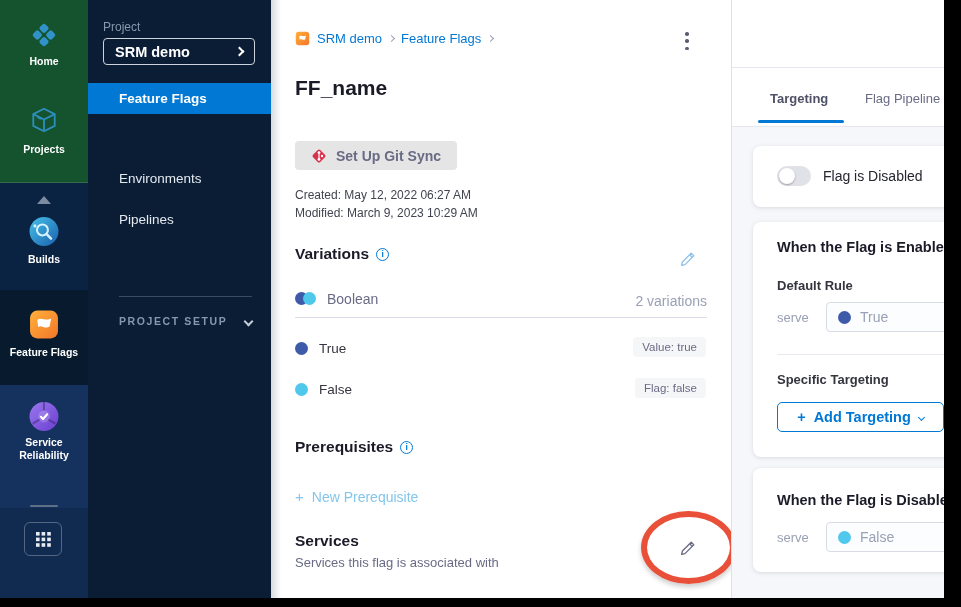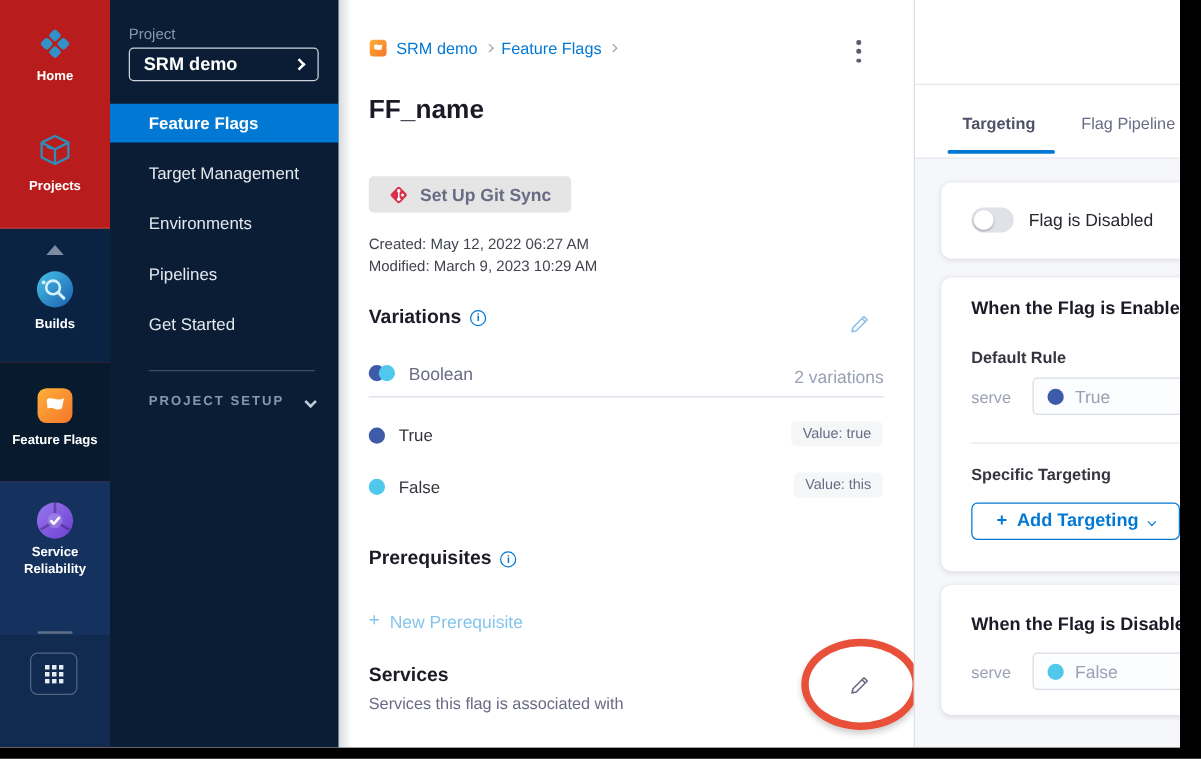--- a/index.html
+++ b/index.html
@@ -1,21 +1,21 @@
 <!DOCTYPE html>
 <html><head>
 <meta charset="utf-8">
 <style>
   * { margin:0; padding:0; box-sizing:border-box; }
   html,body { width:961px; height:607px; }
   body { background:#000; font-family:"Liberation Sans","DejaVu Sans",sans-serif; position:relative; overflow:hidden; color:#383946; }
   .app { position:absolute; left:0; top:0; width:944px; height:598px; background:#fff; overflow:hidden; }
 
   
-  .rail { position:absolute; left:0; top:0; width:88px; height:100%; background:#b91c1c; }
+  .rail { position:absolute; left:0; top:0; width:88px; height:100%; background:#14532d; }
   .rail-sec { position:absolute; left:0; width:100%; }
   .sec-builds { top:183px; height:107px; background:#0a2342; }
   .sec-ff     { top:290px; height:95px;  background:#071a2e; }
   .sec-sr     { top:385px; height:123px; background:#15315d; }
   .sec-bottom { top:508px; height:90px;  background:#112a50; }
   .rail-div { position:absolute; left:0; top:182px; width:100%; height:1px; background:rgba(255,255,255,0.14); }
   .rail-ico { position:absolute; left:50%; transform:translateX(-50%); }
   .rail-lbl { position:absolute; width:100%; text-align:center; color:#fff; font-size:10.5px; font-weight:700; line-height:13px; }
   .caret-up { position:absolute; left:50%; top:196px; transform:translateX(-50%); width:0; height:0;
               border-left:7px solid transparent; border-right:7px solid transparent; border-bottom:8px solid #7c8ba0; }
@@ -211,24 +211,22 @@
 
   <nav class="sidebar">
     <div class="sb-project-lbl">Project</div>
     <div class="sb-project-box">
       <span>SRM demo</span>
       <span class="chev r"></span>
     </div>
     <div class="sb-item active">
       <span>Feature Flags</span>
     </div>
-    <div class="sb-item" style="top:131px">Target Management</div>
     <div class="sb-item" style="top:171px">Environments</div>
     <div class="sb-item" style="top:212px">Pipelines</div>
-    <div class="sb-item" style="top:252px">Get Started</div>
     <div class="sb-div"></div>
     <div class="sb-setup">
       <span>PROJECT SETUP</span>
       <span class="chev d"></span>
     </div>
   </nav>
 
   <main class="content">
     <div class="crumb">
       <svg width="15" height="15" viewBox="0 0 30 30">
@@ -291,21 +289,21 @@
     <div class="var-row" style="top:341px">
       <span class="dot" style="background: rgb(62, 91, 169);"></span>
       <span>True</span>
     </div>
     <div class="val-chip" style="top:337px">Value: true</div>
 
     <div class="var-row" style="top:382px">
       <span class="dot" style="background: rgb(79, 200, 236);"></span>
       <span>False</span>
     </div>
-    <div class="val-chip" style="top:378px">Value: this</div>
+    <div class="val-chip" style="top:378px">Flag: false</div>
 
     <div class="sec-head" style="top:438px">
       <b>Prerequisites</b>
       <span class="info">i</span>
     </div>
     <div class="new-prereq">
       <span class="plus">+</span>
       <span>New Prerequisite</span>
     </div>
 

